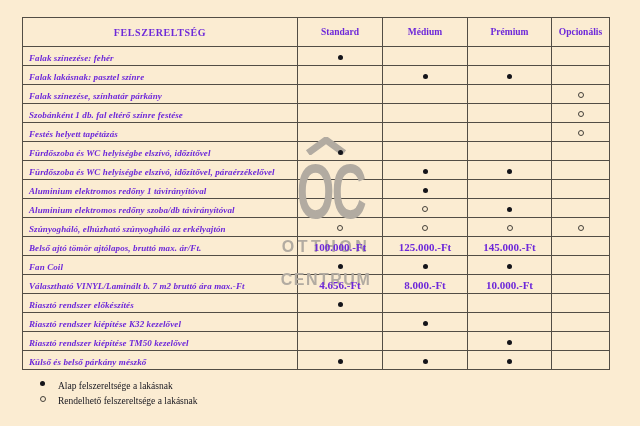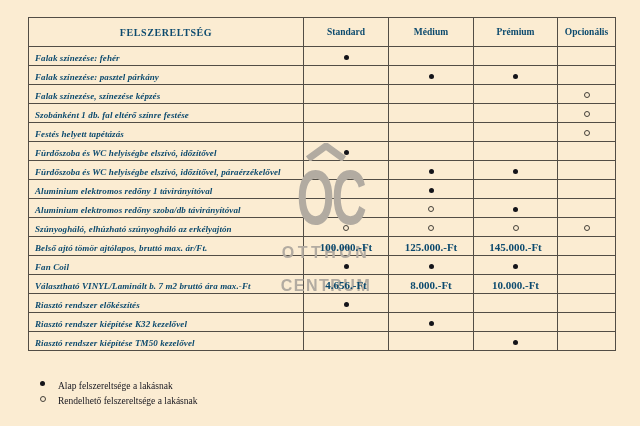--- a/index.html
+++ b/index.html
@@ -9,26 +9,26 @@
     position: relative;
     width: 640px;
     height: 426px;
     background: #fbecd2;
     overflow: hidden;
   }
 
   
   table.features {
     position: absolute;
-    left: 28px;
+    left: 22px;
     top: 17px;
     width: 587px;
     border-collapse: collapse;
     table-layout: fixed;
-    color: #0c4a6e;
+    color: #6d28d9;
   }
   table.features, table.features th, table.features td {
     border: 1px solid #524d45;
   }
   table.features { border-width: 1.6px; }
 
   thead tr { height: 29px; }
   tbody tr { height: 17.5px; }
 
   th {
@@ -79,21 +79,21 @@
   .price {
     font-weight: bold;
     font-size: 11px;
     white-space: nowrap;
   }
 
   
   .watermark {
     position: absolute;
     left: 276px;
-    top: 143px;
+    top: 137px;
     width: 100px;
     text-align: center;
     color: #b2aba1;
     z-index: 2;
     pointer-events: none;
     font-family: "Liberation Sans", sans-serif;
   }
   .watermark .roof { display: block; margin: 0 auto; }
   .wm-monogram {
     height: 68px;
@@ -163,28 +163,28 @@
     </thead>
     <tbody>
         <tr>
     <td class="feat"><span class="feat-label">Falak színezése: fehér</span></td>
     <td class="mark"><span class="dot"></span></td>
     <td class="mark"></td>
     <td class="mark"></td>
     <td class="mark"></td>
   </tr>
         <tr>
-    <td class="feat"><span class="feat-label">Falak színezése: pasztel párkány</span></td>
-    <td class="mark"></td>
-    <td class="mark"><span class="dot"></span></td>
-    <td class="mark"><span class="dot"></span></td>
-    <td class="mark"></td>
-  </tr>
-        <tr>
-    <td class="feat"><span class="feat-label">Falak színezése, színezése képzés</span></td>
+    <td class="feat"><span class="feat-label">Falak lakásnak: pasztel színre</span></td>
+    <td class="mark"></td>
+    <td class="mark"><span class="dot"></span></td>
+    <td class="mark"><span class="dot"></span></td>
+    <td class="mark"></td>
+  </tr>
+        <tr>
+    <td class="feat"><span class="feat-label">Falak színezése, színhatár párkány</span></td>
     <td class="mark"></td>
     <td class="mark"></td>
     <td class="mark"></td>
     <td class="mark"><span class="circle"></span></td>
   </tr>
         <tr>
     <td class="feat"><span class="feat-label">Szobánként 1 db. fal eltérő színre festése</span></td>
     <td class="mark"></td>
     <td class="mark"></td>
     <td class="mark"></td>
@@ -264,20 +264,27 @@
     <td class="feat"><span class="feat-label">Riasztó rendszer kiépítése K32 kezelővel</span></td>
     <td class="mark"></td>
     <td class="mark"><span class="dot"></span></td>
     <td class="mark"></td>
     <td class="mark"></td>
   </tr>
         <tr>
     <td class="feat"><span class="feat-label">Riasztó rendszer kiépítése TM50 kezelővel</span></td>
     <td class="mark"></td>
     <td class="mark"></td>
+    <td class="mark"><span class="dot"></span></td>
+    <td class="mark"></td>
+  </tr>
+        <tr>
+    <td class="feat"><span class="feat-label">Külső és belső párkány mészkő</span></td>
+    <td class="mark"><span class="dot"></span></td>
+    <td class="mark"><span class="dot"></span></td>
     <td class="mark"><span class="dot"></span></td>
     <td class="mark"></td>
   </tr>
       </tbody>
   </table>
 
   <div class="watermark">
     <svg class="roof" width="42" height="18" viewBox="0 0 42 18">
       <polyline points="3,16 21,3 39,16" fill="none" stroke="#b2aba1" stroke-width="7"></polyline>
     </svg>

